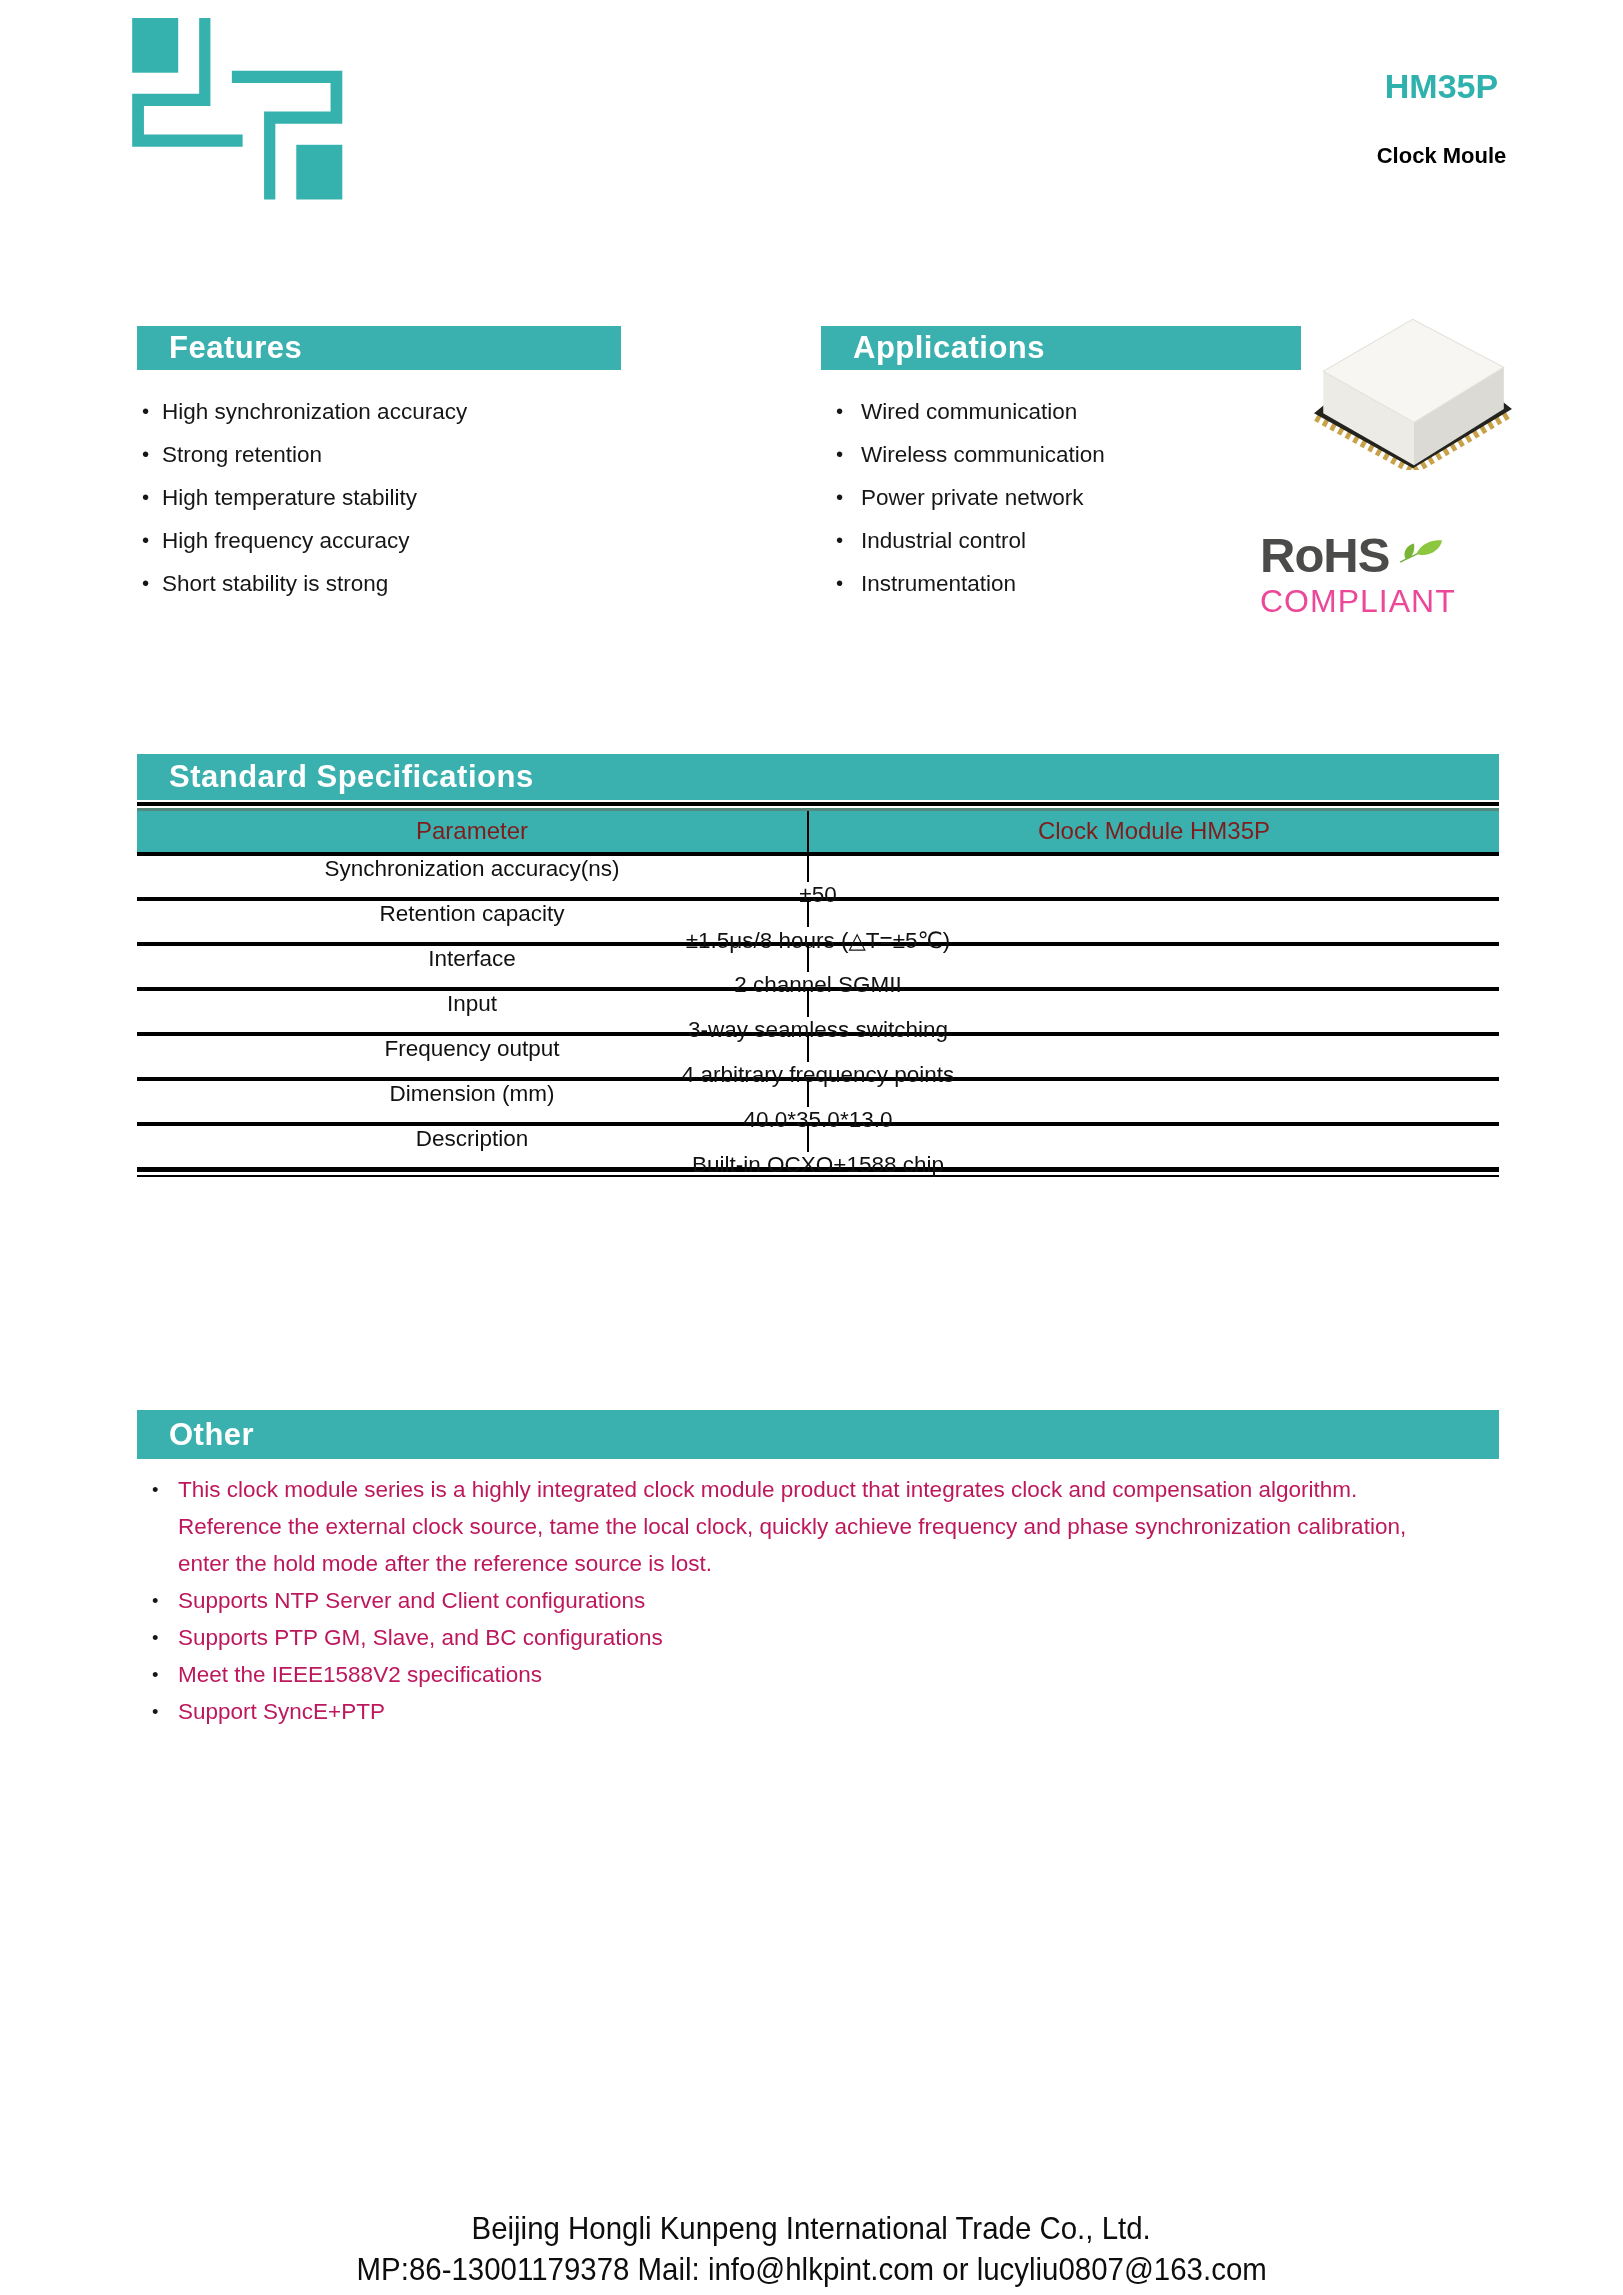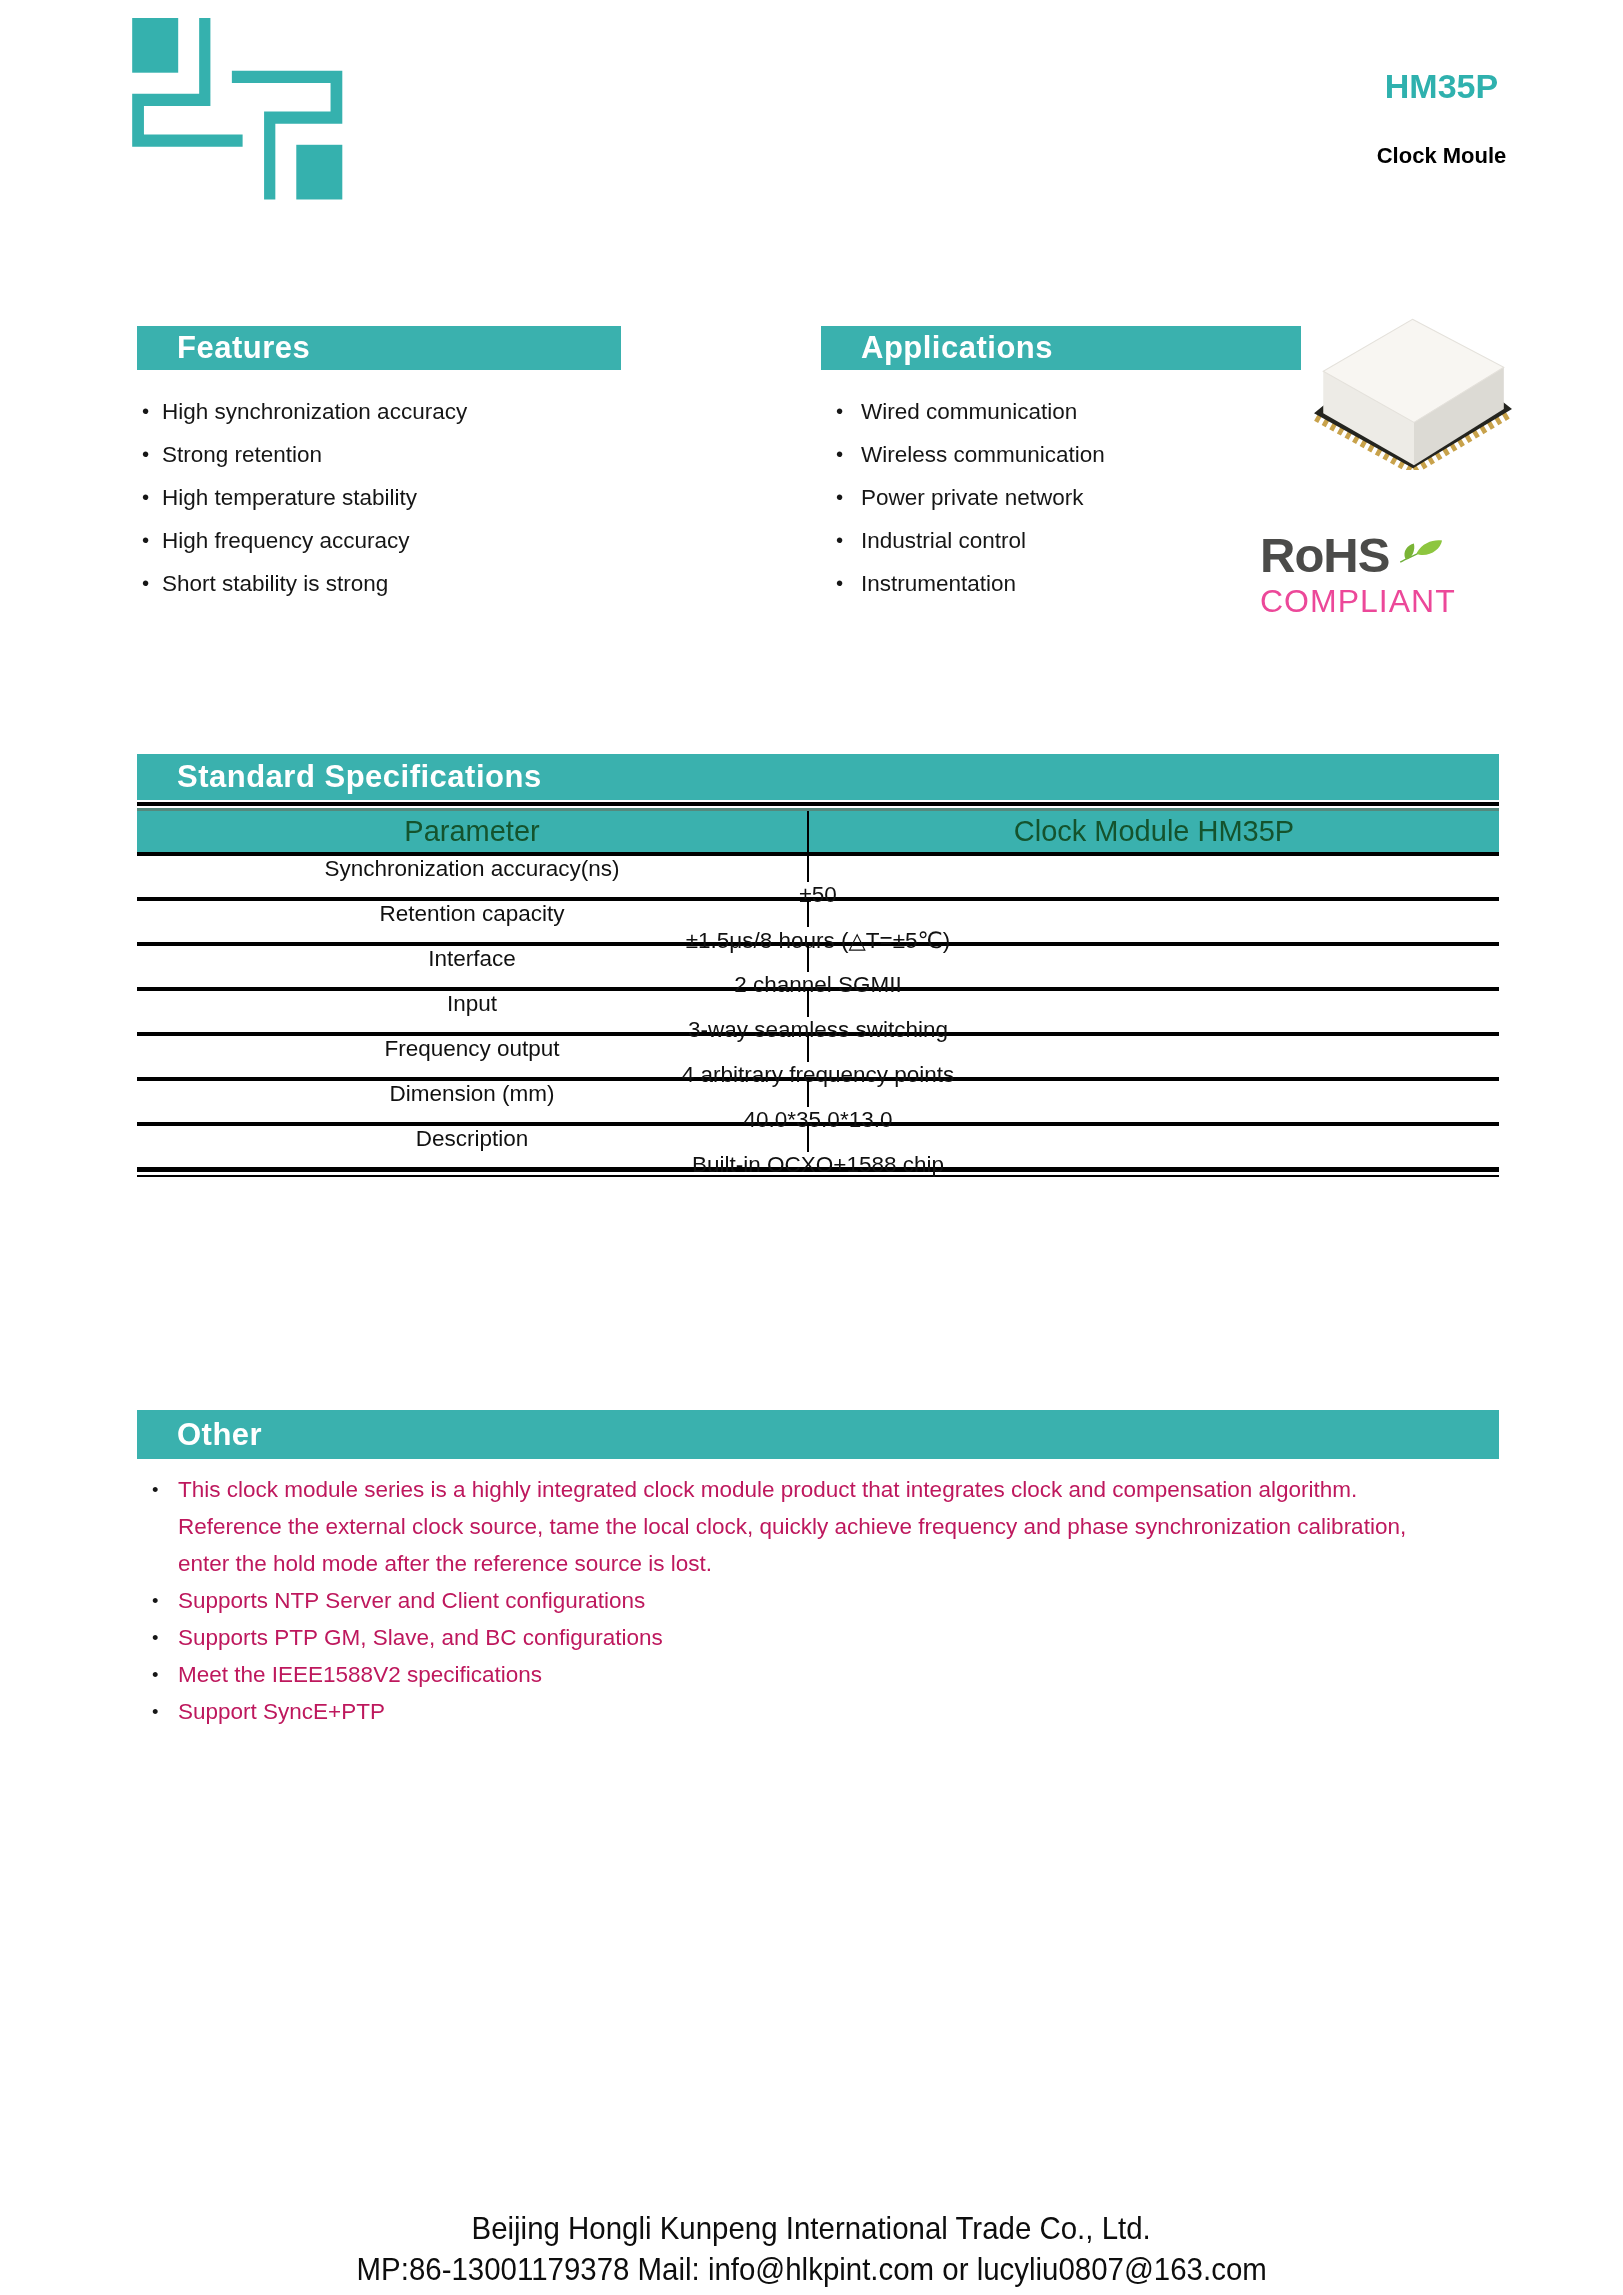--- a/index.html
+++ b/index.html
@@ -14,21 +14,21 @@
   }
   
   .logo{position:absolute;left:132px;top:18px;width:211px;height:182px;}
   .head-right{position:absolute;left:1324px;top:66px;width:235px;text-align:center;}
   .head-code{font-size:34px;font-weight:bold;color:#2fb1ae;line-height:41px;}
   .head-type{font-size:22px;font-weight:bold;color:#000000;line-height:42px;margin-top:28px;}
   
   .band{
     background:#3ab1ae;color:#ffffff;font-weight:bold;
     display:flex;align-items:center;
-    padding-left:40px;box-sizing:border-box;
+    padding-left:32px;box-sizing:border-box;
   }
   .band-title{font-size:31px;letter-spacing:0.5px;}
   .features-band{position:absolute;left:137px;top:326px;width:484px;height:44px;}
   .applications-band{position:absolute;left:821px;top:326px;width:480px;height:44px;}
   
   ul.plain{list-style:none;margin:0;padding:0;}
   .features-list{position:absolute;left:137px;top:390px;width:665px;}
   .features-list li{position:relative;padding-left:25px;line-height:43px;font-size:22.5px;color:#161616;}
   .features-list li::before{content:"•";position:absolute;left:5.1px;top:0;font-size:20.4px;color:#161616;}
   .applications-list{position:absolute;left:821px;top:390px;width:460px;}
@@ -50,21 +50,21 @@
   .rule-gap4{height:2px;}
   .rule-slate6{height:3.1px;background:#55887c;}
   .spec-row{display:flex;align-items:stretch;}
   .spec-cell{
     display:flex;align-items:center;justify-content:center;
     font-size:22.5px;color:#111111;text-align:center;box-sizing:border-box;
   }
   .spec-cell.left{width:672px;border-right:2.6px solid #000000;}
   .spec-cell.right{flex:1;}
   .spec-head{background:#3ab1ae;height:41px;border-bottom:4.1px solid #000000;}
-  .spec-head .spec-cell{color:#14532d;font-size:29px;}
+  .spec-head .spec-cell{color:#7f1d1d;font-size:24px;}
   .spec-body-row{height:41px;border-bottom:4.1px solid #000000;background:#ffffff;flex-direction:column;}
   .spec-body-row.last{border-bottom:none;}
   .rule-black10{height:5.1px;background:#000000;}
   .rule-gap6{height:3.1px;}
   .rule-black4{height:2px;background:#000000;}
   
   .other-band{position:absolute;left:137px;top:1410px;width:1362px;height:49px;}
   .other-list{position:absolute;left:137px;top:1471px;width:1362px;}
   .other-list li{position:relative;padding-left:41px;line-height:37px;font-size:22.5px;color:#be185d;}
   .other-list li::before{content:"•";position:absolute;left:15px;top:0;font-size:18.4px;color:#161616;}

